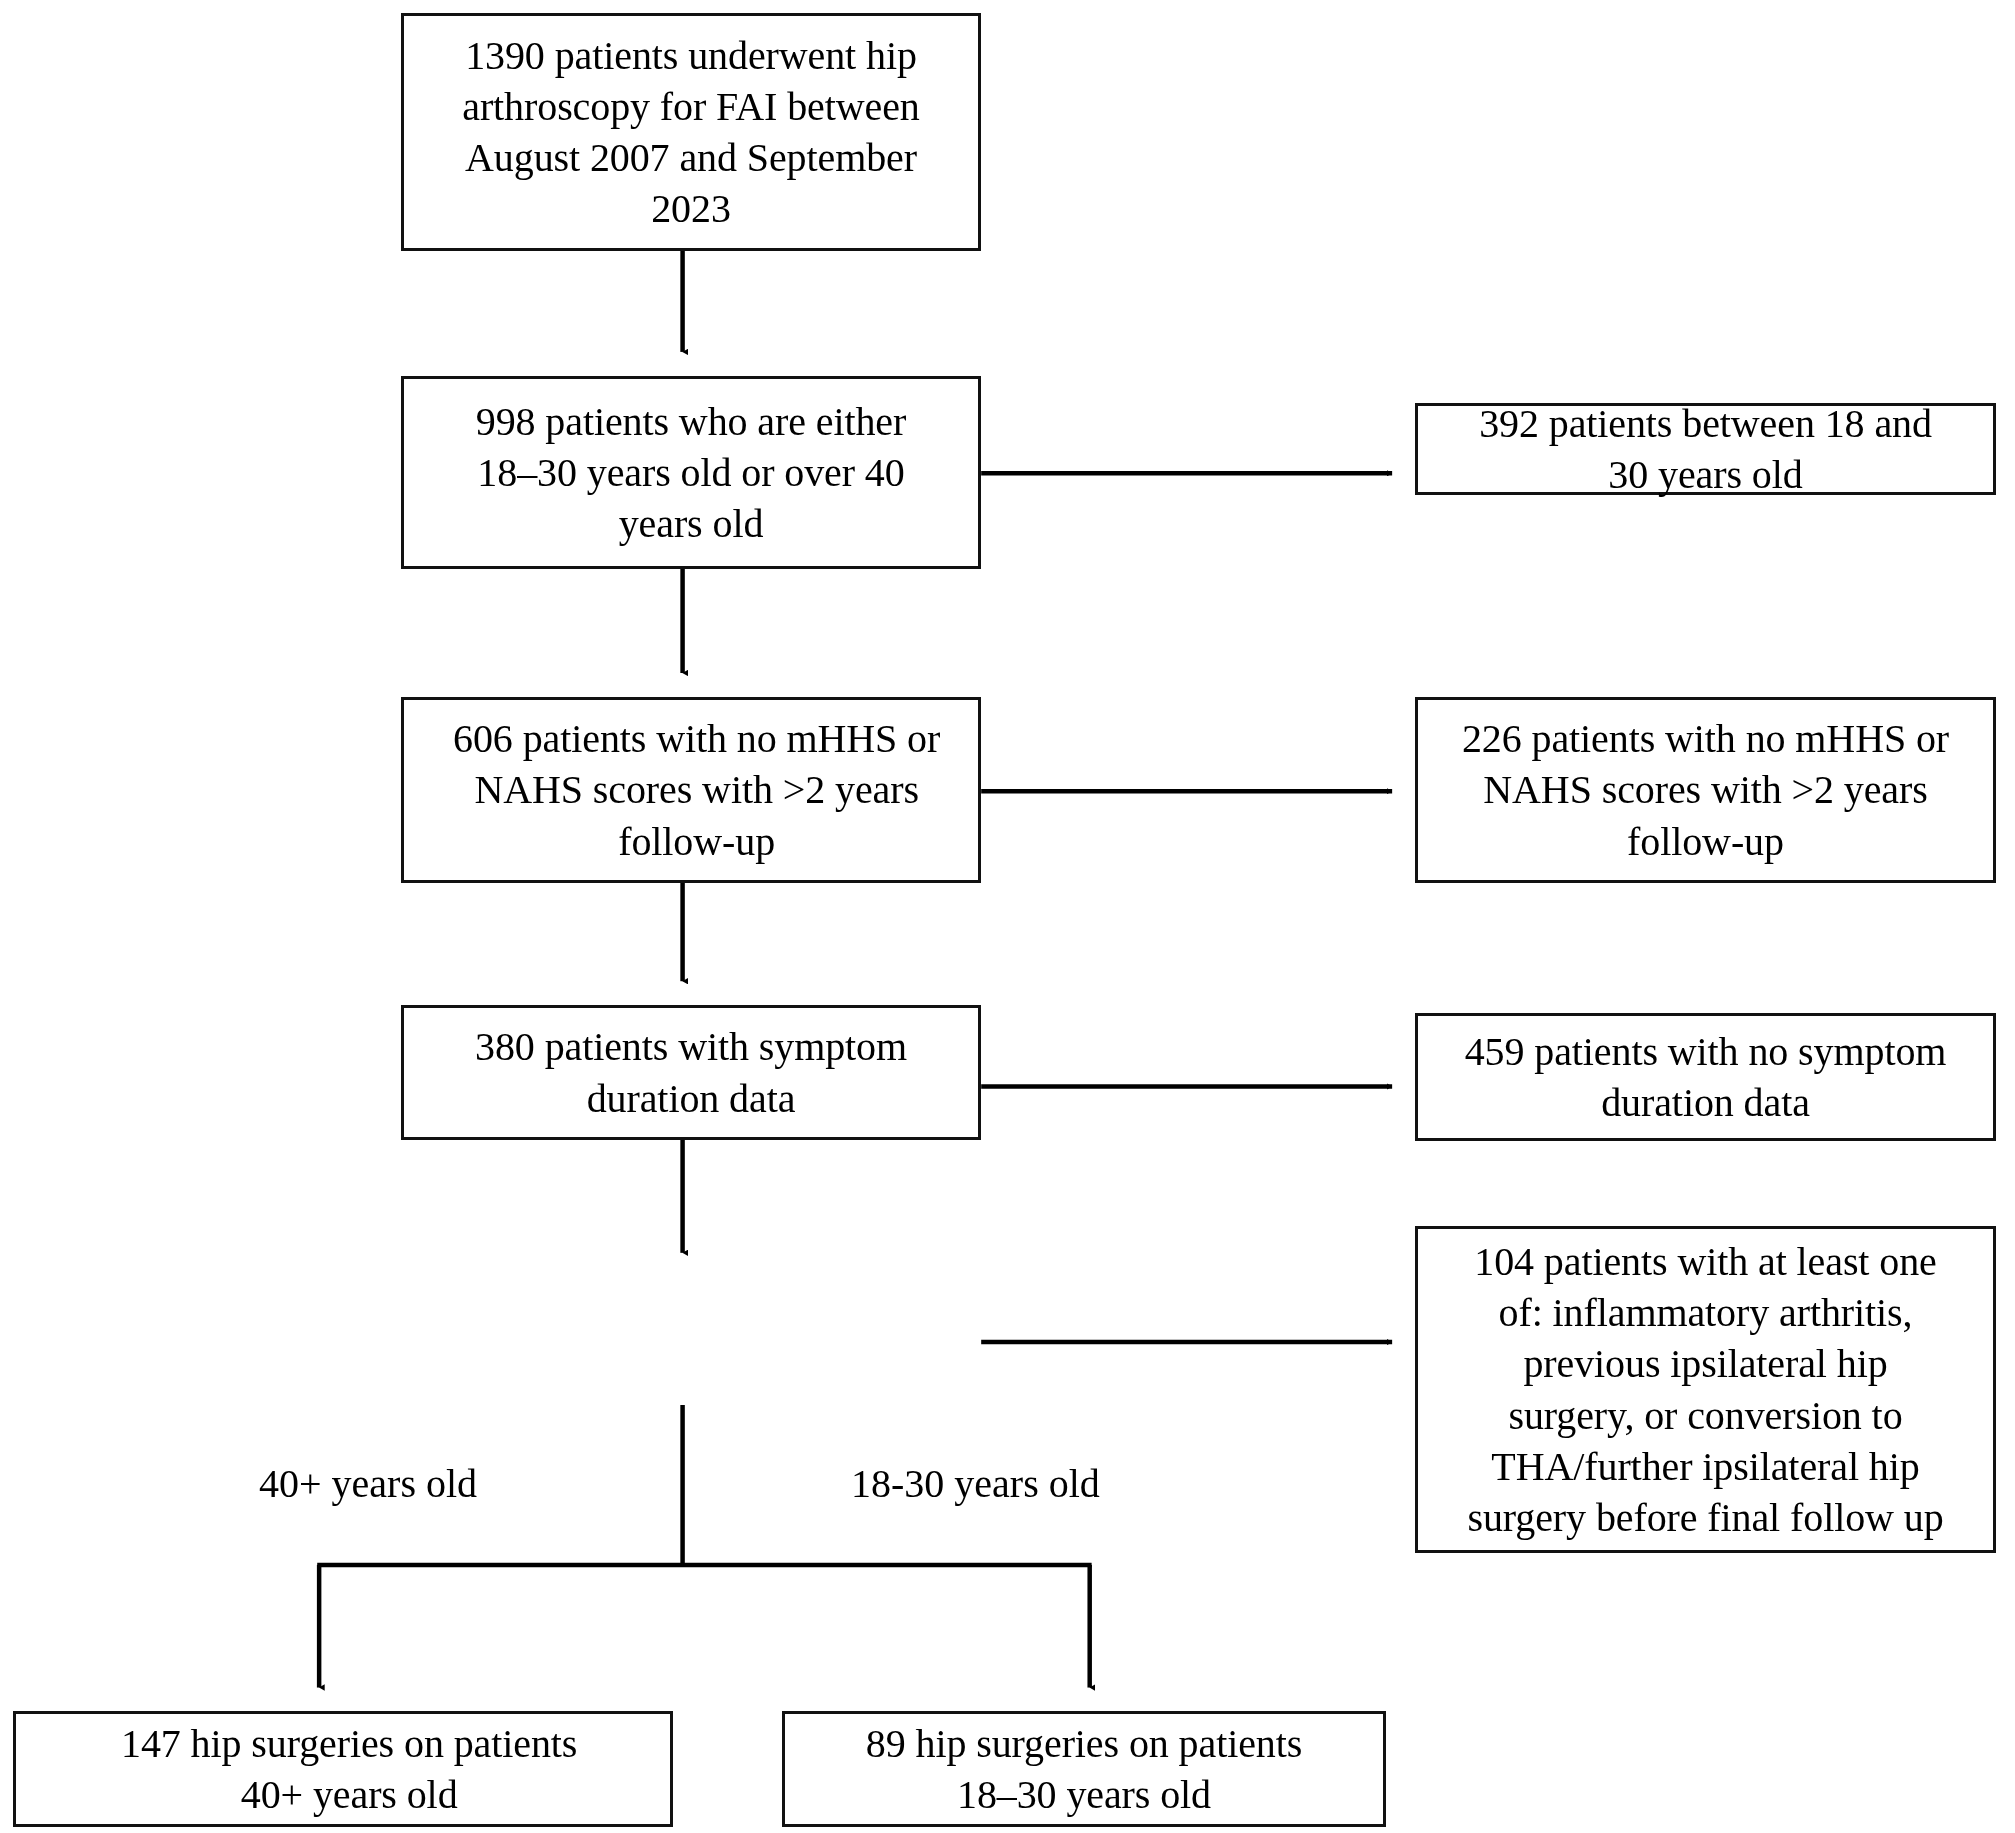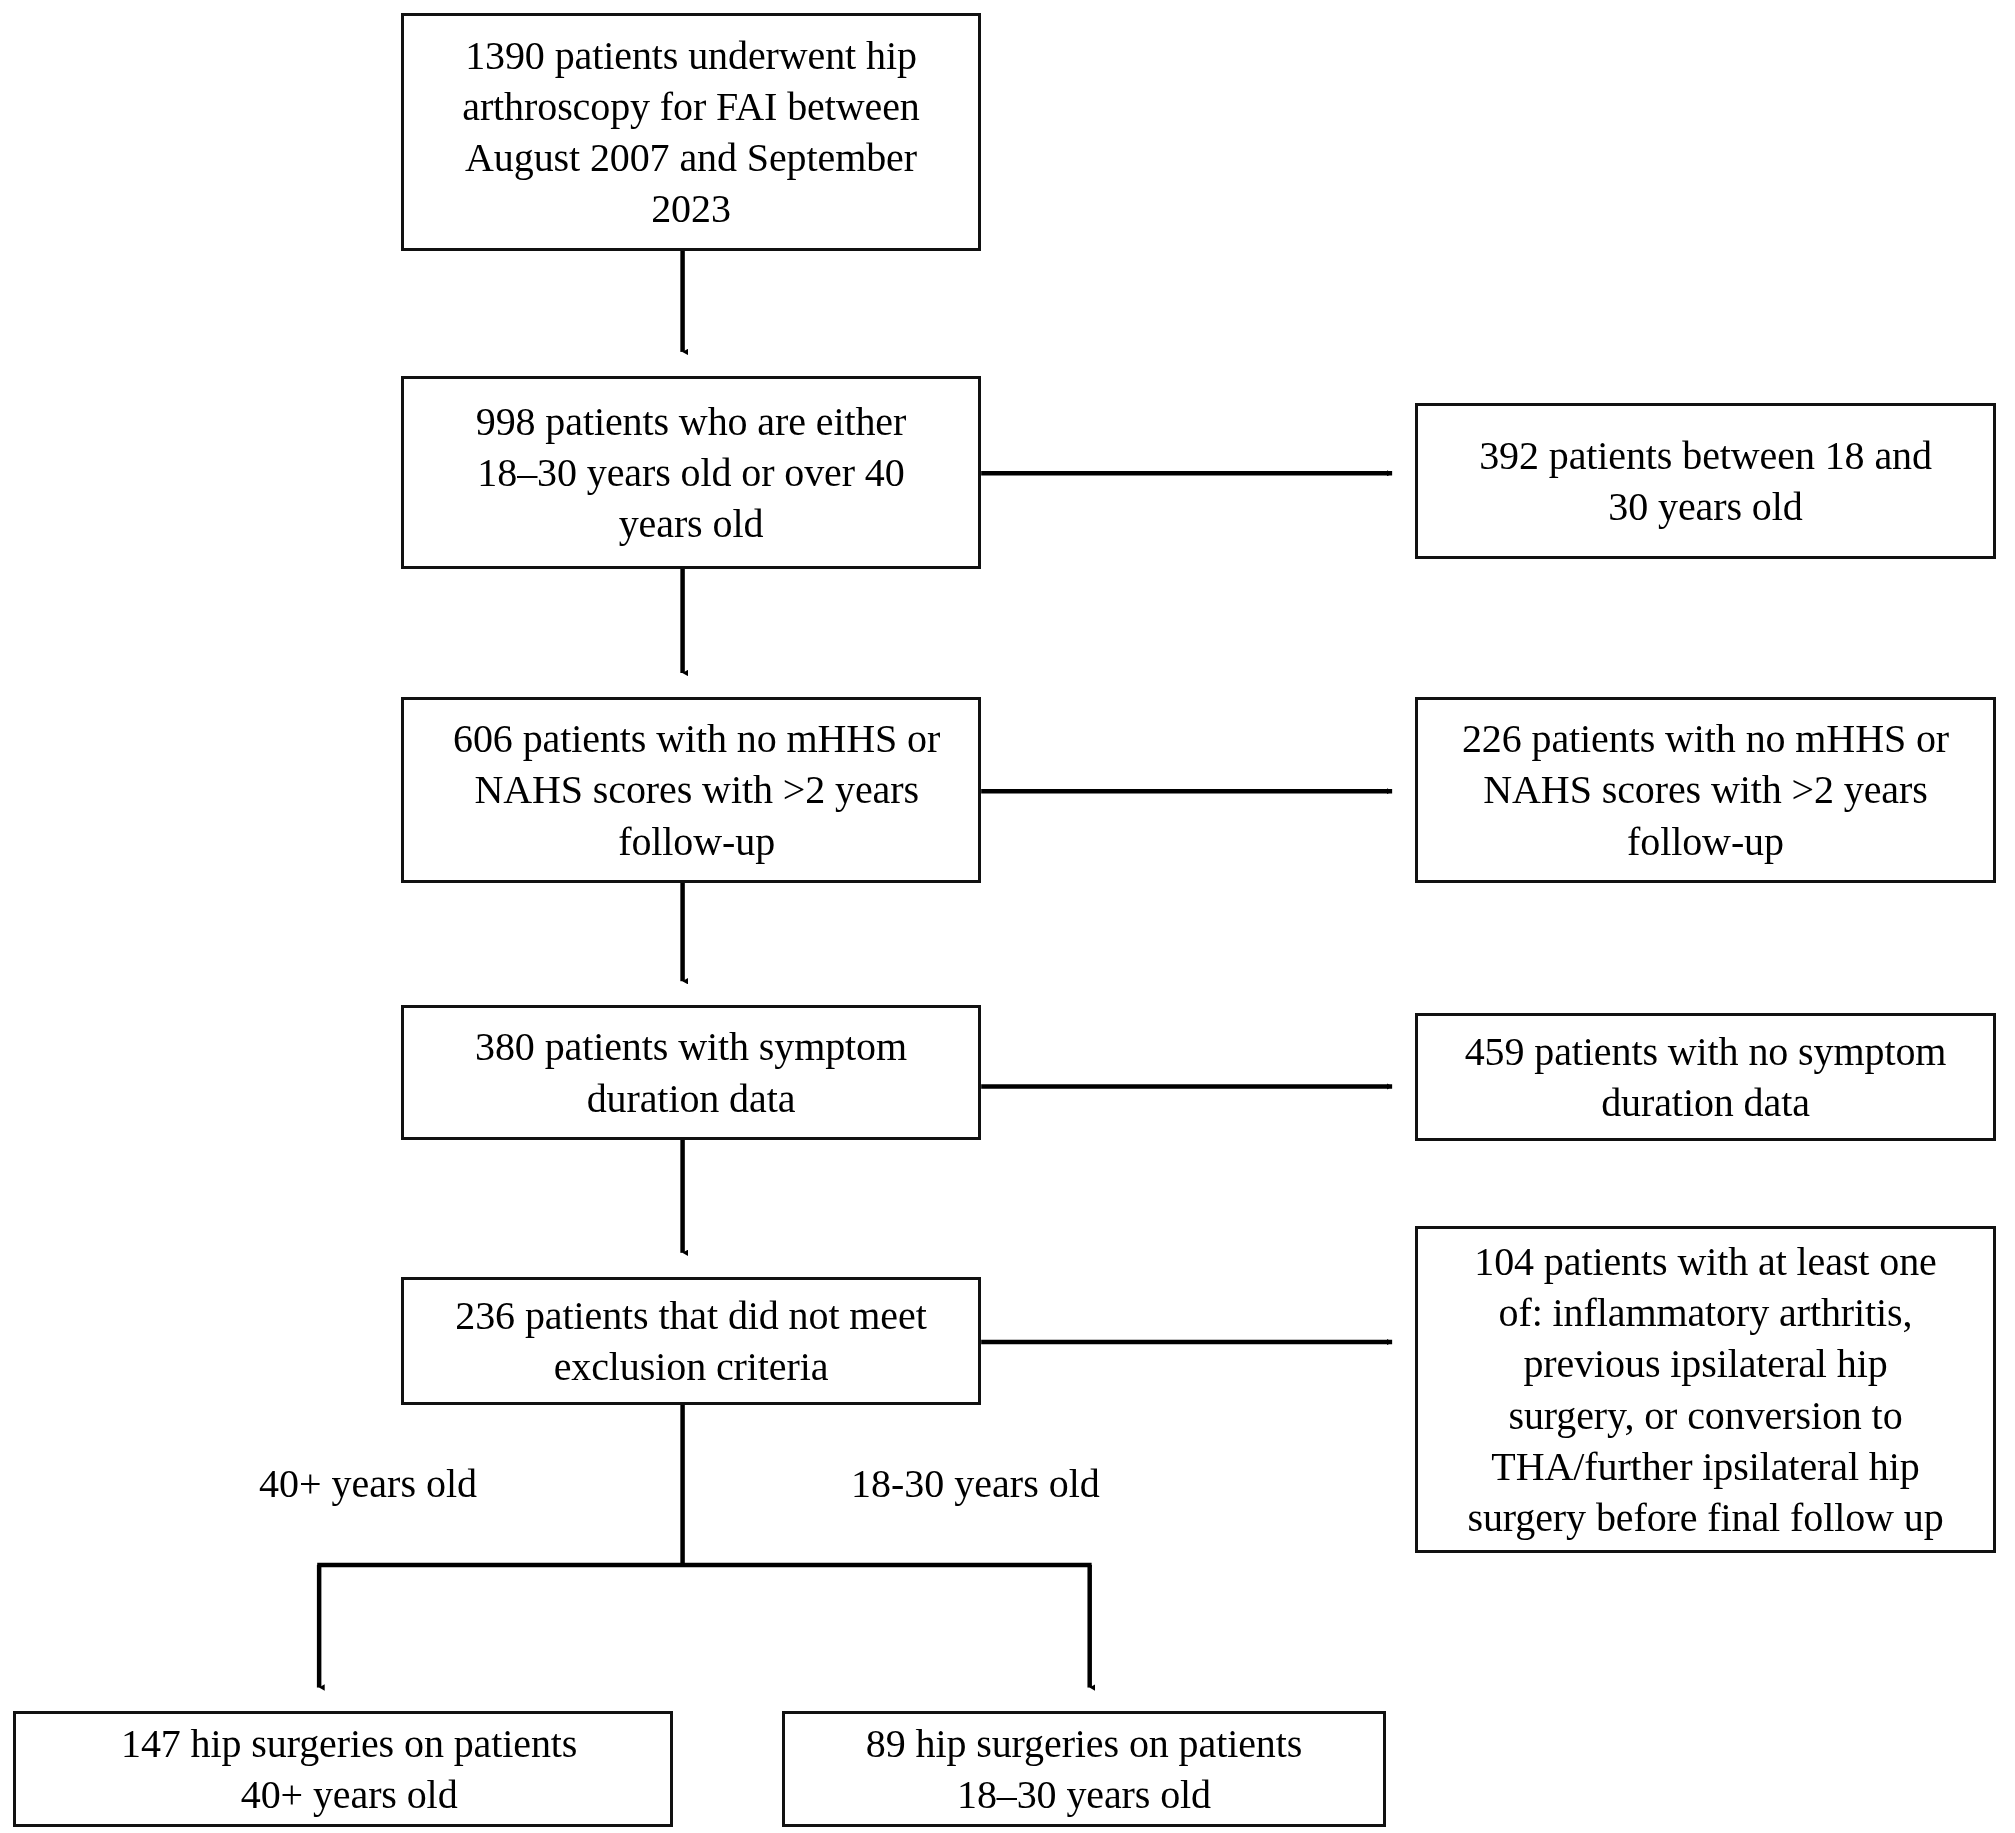--- a/index.html
+++ b/index.html
@@ -118,21 +118,21 @@
 August 2007 and September
 2023</span>
   </div>
 
   <div class="fbox" style="left:401px; top:376px; width:580px; height:193px;">
     <span class="txt">998 patients who are either
 18–30 years old or over 40
 years old</span>
   </div>
 
-  <div class="fbox" style="left:1415px; top:403px; width:581px; height:156px;">
+  <div class="fbox" style="left:1415px; top:403px; width:581px; height:92px;">
     <span class="txt">392 patients between 18 and
 30 years old</span>
   </div>
 
   <div class="fbox" style="left:401px; top:697px; width:580px; height:186px;padding-left:28px;">
     <span class="txt">606 patients with no mHHS or
 NAHS scores with &gt;2 years
 follow-up</span>
   </div>
 
@@ -145,24 +145,20 @@
   <div class="fbox" style="left:401px; top:1005px; width:580px; height:135px;">
     <span class="txt">380 patients with symptom
 duration data</span>
   </div>
 
   <div class="fbox" style="left:1415px; top:1013px; width:581px; height:128px;">
     <span class="txt">459 patients with no symptom
 duration data</span>
   </div>
 
-  <div class="fbox" style="left:401px; top:1277px; width:580px; height:128px;">
-    <span class="txt">236 patients that did not meet
-exclusion criteria</span>
-  </div>
 
   <div class="fbox" style="left:1415px; top:1226px; width:581px; height:327px;">
     <span class="txt">104 patients with at least one
 of: inflammatory arthritis,
 previous ipsilateral hip
 surgery, or conversion to
 THA/further ipsilateral hip
 surgery before final follow up</span>
   </div>
 

